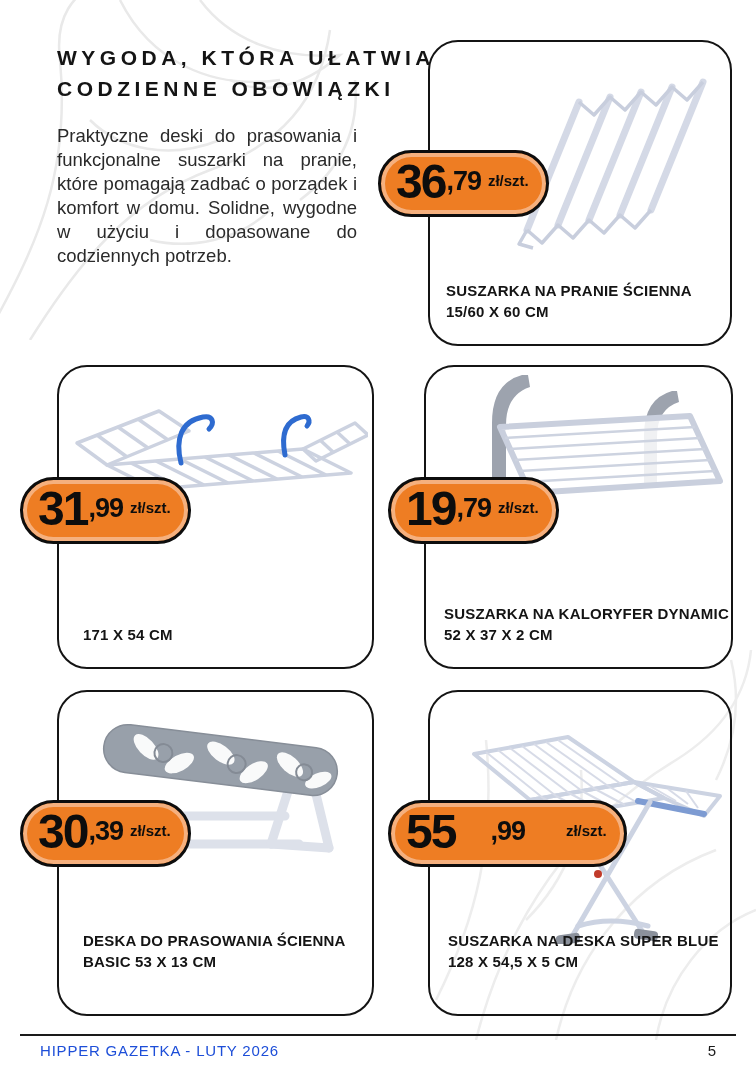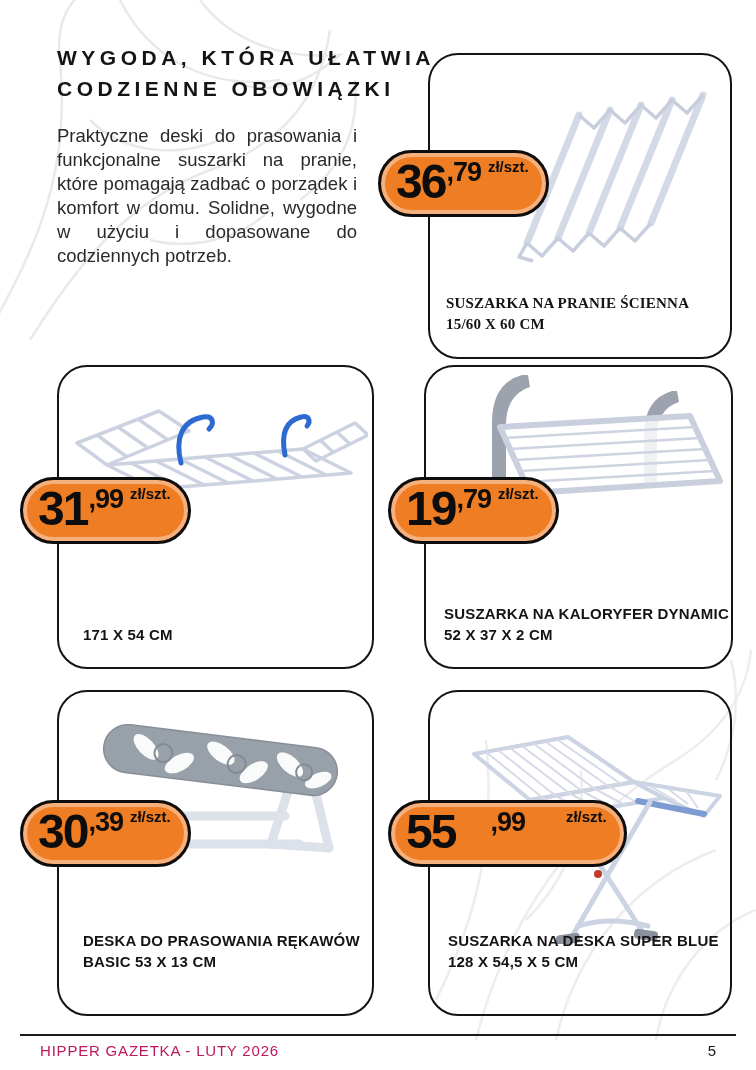--- a/index.html
+++ b/index.html
@@ -7,48 +7,48 @@
         font-family:"Liberation Sans",sans-serif;color:#1a1a1a;}
   .wm{position:absolute;z-index:0;}
   
   .headline{position:absolute;left:57px;top:42px;z-index:2;font-weight:bold;
             font-size:21px;line-height:31px;letter-spacing:4.5px;color:#141414;}
   
   .intro{position:absolute;left:57px;top:124px;width:300px;z-index:2;
          font-size:18.5px;line-height:24px;color:#2a2a2a;text-align:justify;}
   
   .card{position:absolute;border:2px solid #141414;border-radius:30px;z-index:1;background:transparent;}
-  .card-1{left:428px;top:53px;width:300px;height:302px;font-family:Liberation Serif, serif;}
+  .card-1{left:428px;top:40px;width:300px;height:302px;}
   .card-2{left:57px;top:365px;width:313px;height:300px;}
   .card-3{left:424px;top:365px;width:305px;height:300px;}
   .card-4{left:57px;top:690px;width:313px;height:322px;}
   .card-5{left:428px;top:690px;width:300px;height:322px;}
   .prod-img{position:absolute;z-index:1;}
   .pname{position:absolute;z-index:2;font-weight:bold;font-size:15px;line-height:21px;
          letter-spacing:0.2px;color:#141414;}
   .card-1 .pname{left:16px;bottom:22px;}
   .card-2 .pname,.card-4 .pname{left:24px;}
   .card-3 .pname,.card-5 .pname{left:18px;}
   .card-2 .pname,.card-3 .pname{bottom:22px;}
   .card-4 .pname,.card-5 .pname{bottom:42px;}
   
-  .badge{position:absolute;z-index:5;display:flex;align-items:flex-start;
+  .badge{position:absolute;z-index:5;display:flex;align-items:center;
          padding:6px 17px 9px 15px;background:#EE7D23;border:3px solid #0d0d0d;
          border-radius:36px;box-shadow:inset 0 0 0 4px #F5B07E;color:#0d0d0d;}
   .badge .pint{font-weight:bold;font-size:48px;line-height:46px;letter-spacing:-2px;}
   .badge .pdec{font-weight:bold;font-size:27px;line-height:27px;margin-left:1px;margin-bottom:1px;letter-spacing:-1px;}
   .badge .punit{font-weight:bold;font-size:15px;line-height:15px;margin-left:7px;margin-bottom:3px;}
   .badge-1{left:378px;top:150px;}
   .badge-2{left:20px;top:477px;}
   .badge-3{left:388px;top:477px;}
   .badge-4{left:20px;top:800px;}
   .badge-5{left:388px;top:800px;gap:34px;}
   
   .footer-rule{position:absolute;left:20px;right:20px;top:1034px;border-top:2px solid #1a1a1a;z-index:2;}
-  .footer-left{position:absolute;left:40px;top:1042px;font-size:15px;letter-spacing:0.8px;color:#be185d;z-index:2;}
+  .footer-left{position:absolute;left:40px;top:1042px;font-size:15px;letter-spacing:0.8px;color:#1d4ed8;z-index:2;}
   .footer-page{position:absolute;right:40px;top:1042px;font-size:15px;color:#1a1a1a;z-index:2;}
 </style>
 </head>
 <body>
 
 <div id="page">
 
   <svg class="wm" style="left:0;top:0" width="430" height="340" viewBox="0 0 430 340">
     <g fill="none" stroke="#e9e9e9" stroke-width="2.5">
       <path d="M-10,330 C40,240 70,170 60,60 C55,20 70,-10 110,-20"></path>
@@ -168,21 +168,21 @@
           <ellipse cx="245" cy="70" rx="14" ry="7" transform="rotate(-30 245 70)"></ellipse>
         </g>
         <g fill="none" stroke="#848b95" stroke-width="2">
           <circle cx="88" cy="62" r="9"></circle>
             <circle cx="162" cy="64" r="9"></circle>
             <circle cx="230" cy="64" r="8"></circle>
         </g>
       </g>
     </svg>
     <div class="pname">
-      <div>DESKA DO PRASOWANIA RĘKAWÓW</div>
+      <div>DESKA DO PRASOWANIA ŚCIENNA</div>
       <div>BASIC 53 X 13 CM</div>
     </div>
   </div>
 
   <div class="card card-5">
     <svg class="prod-img" style="left:8px;top:12px" width="285" height="240" viewBox="0 0 285 240">
       <g fill="none" stroke="#ccd3e2" stroke-width="4" stroke-linejoin="round">
         <polygon points="92,96 36,50 130,33 196,78"></polygon>
         <polygon points="92,96 196,78 226,94 122,112"></polygon>
         <polygon points="196,78 282,92 266,112 226,94"></polygon>

